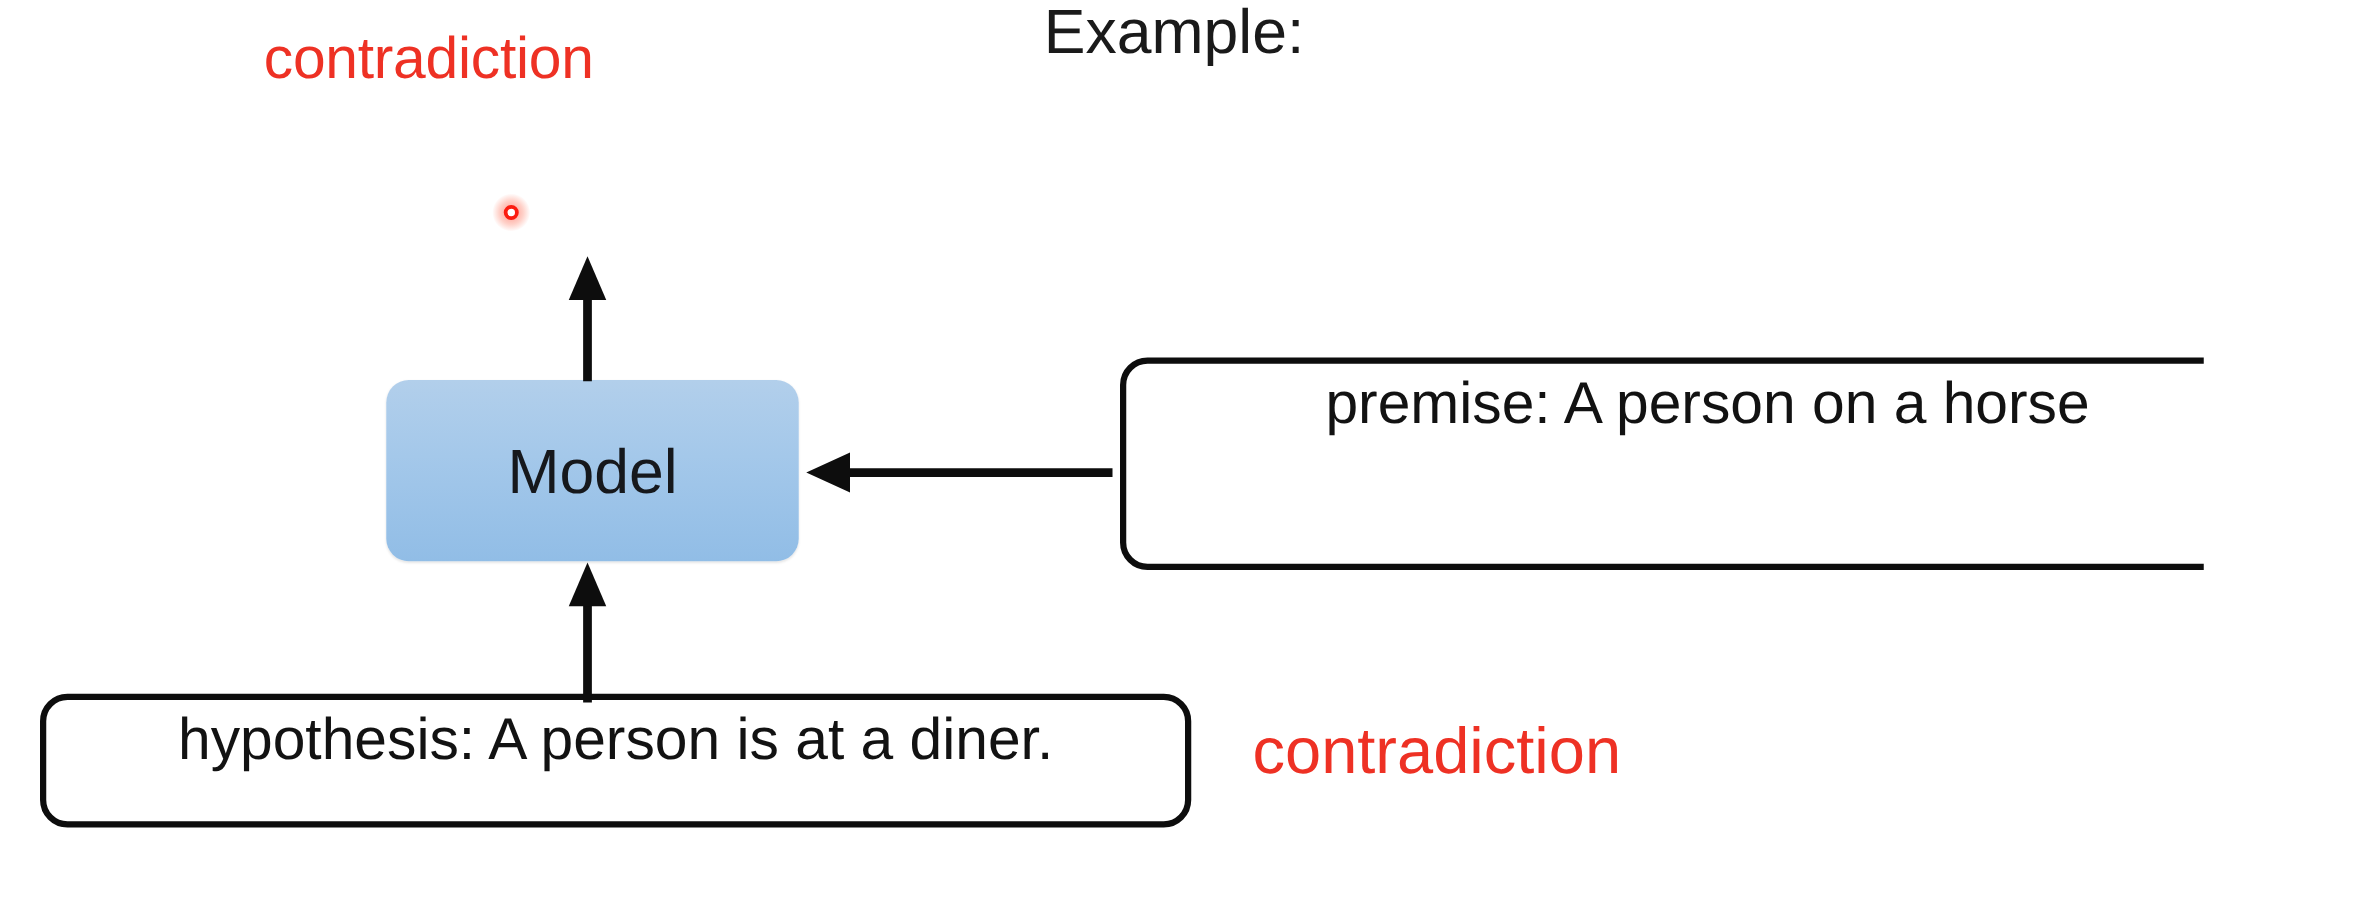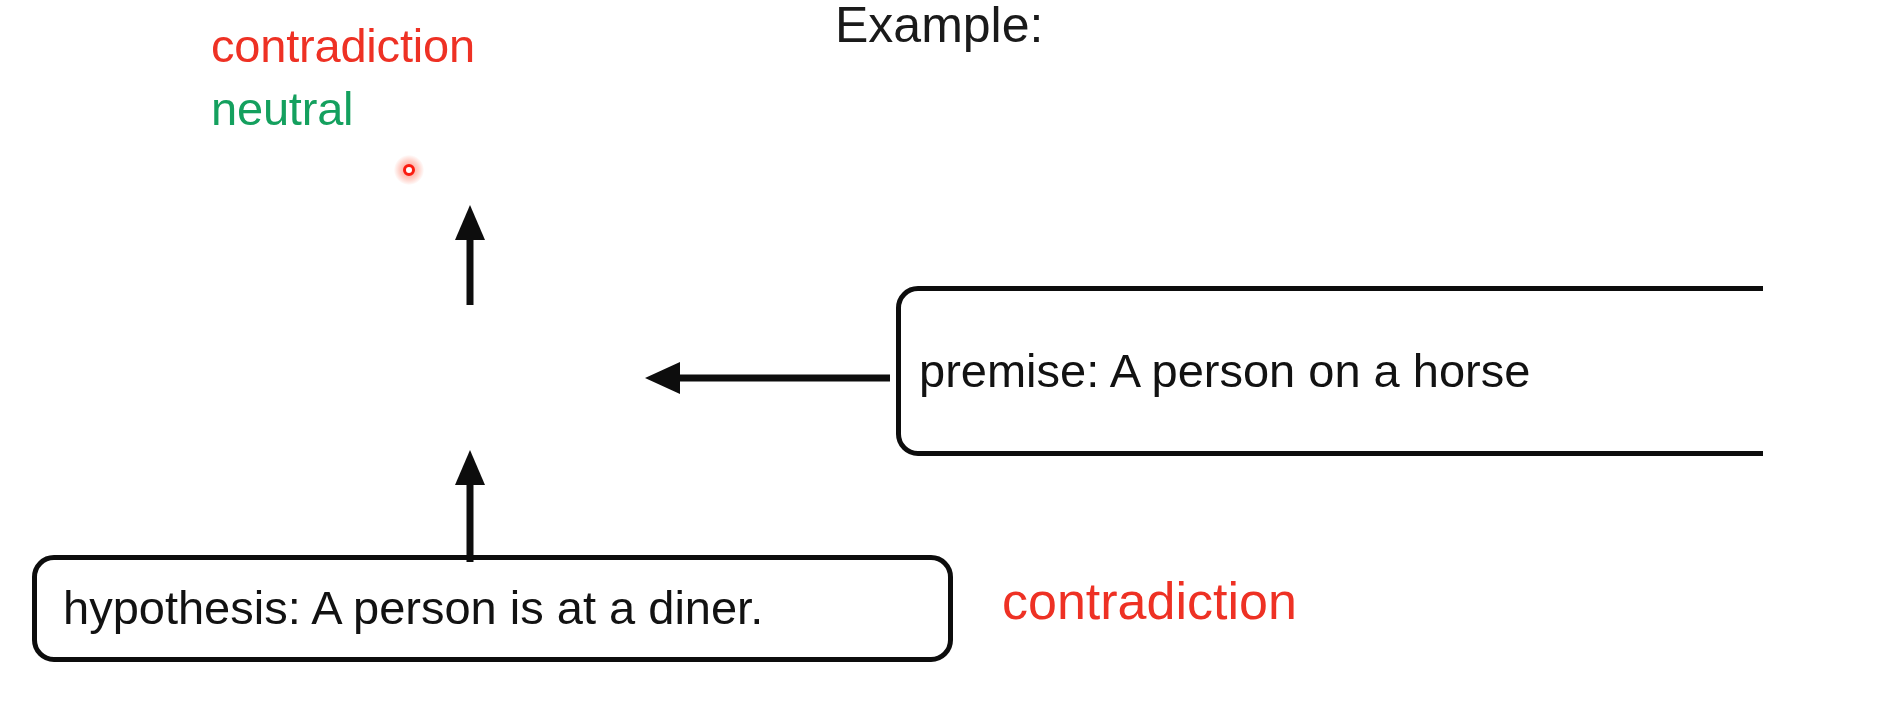--- a/index.html
+++ b/index.html
@@ -74,21 +74,21 @@
   }
 
   
   .text-box {
     position: absolute;
     background: #ffffff;
     border: 5px solid #0d0d0d;
     border-radius: 22px;
     box-sizing: border-box;
     display: flex;
-    flex-direction: column;
+    flex-direction: row;
     justify-content: center;
   }
   .box-line {
     font-size: 47px;
     color: #121212;
     white-space: nowrap;
     line-height: 1.33;
     font-family: "Liberation Sans", "DejaVu Sans", sans-serif;
   }
 
@@ -154,27 +154,29 @@
     box-sizing: border-box;
   }
 </style>
 </head>
 <body>
 
 <div id="canvas">
 
   <div class="label-stack">
     <div class="class-label contradiction">contradiction</div>
-    <div class="class-label neutral">neutral</div>
   </div>
 
   <div class="example-block">
     <div class="example-line">Example:</div>
   </div>
 
+  <div class="model-box">
+    <span class="model-label">Model</span>
+  </div>
 
   <div class="text-box" id="premise-box">
     <div class="box-line">premise: A person on a horse</div>
   </div>
 
   <div class="text-box" id="hypothesis-box">
     <div class="box-line">hypothesis: A person is at a diner.</div>
   </div>
 
   <div class="prediction">contradiction</div>

